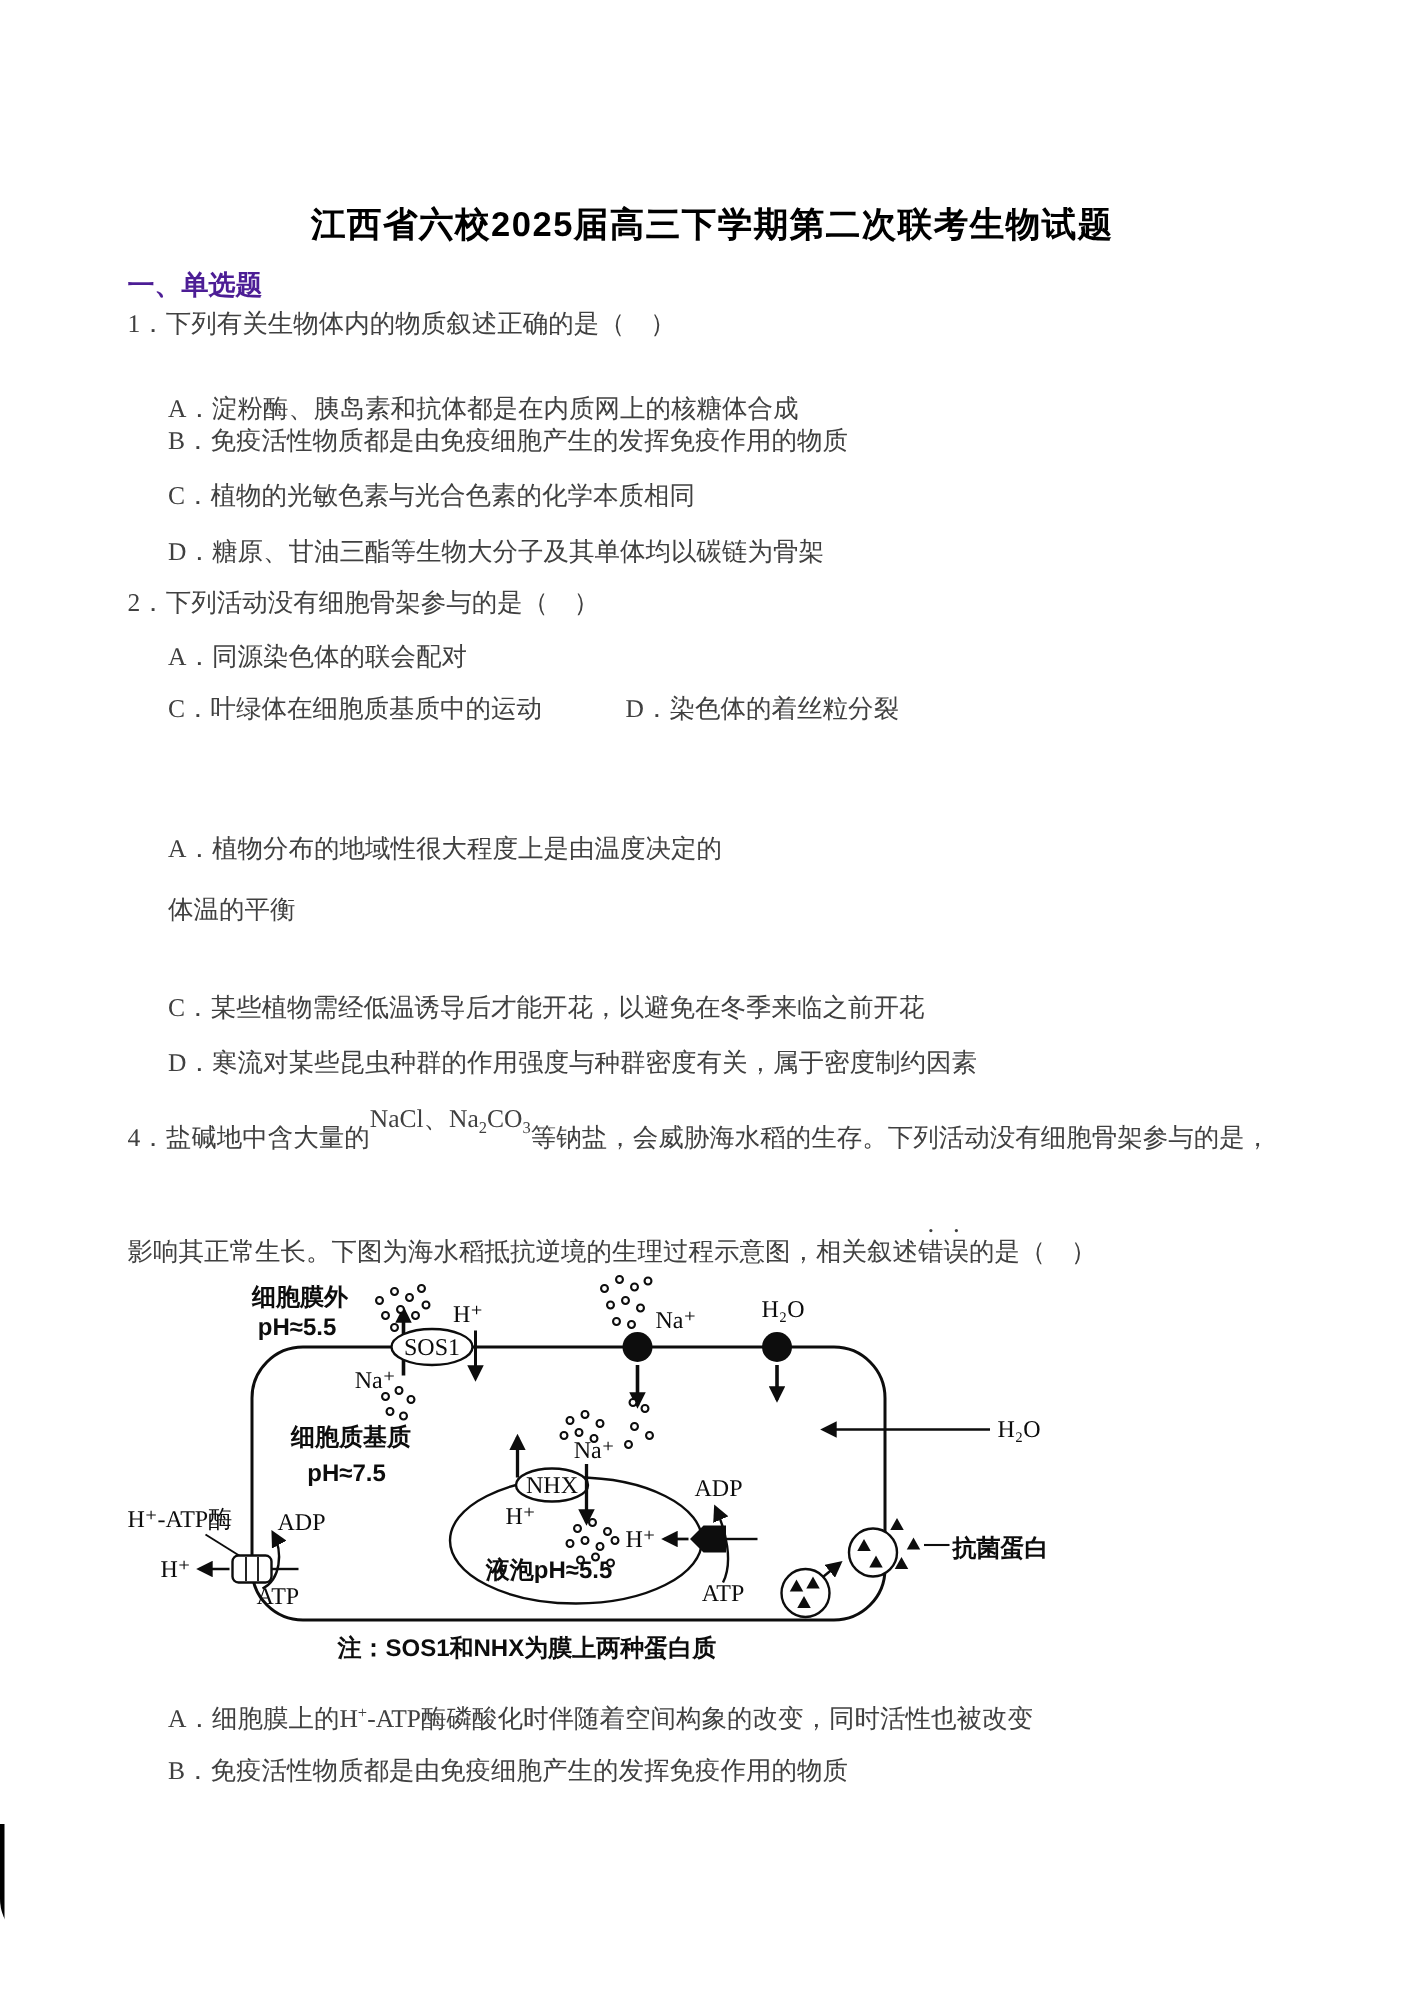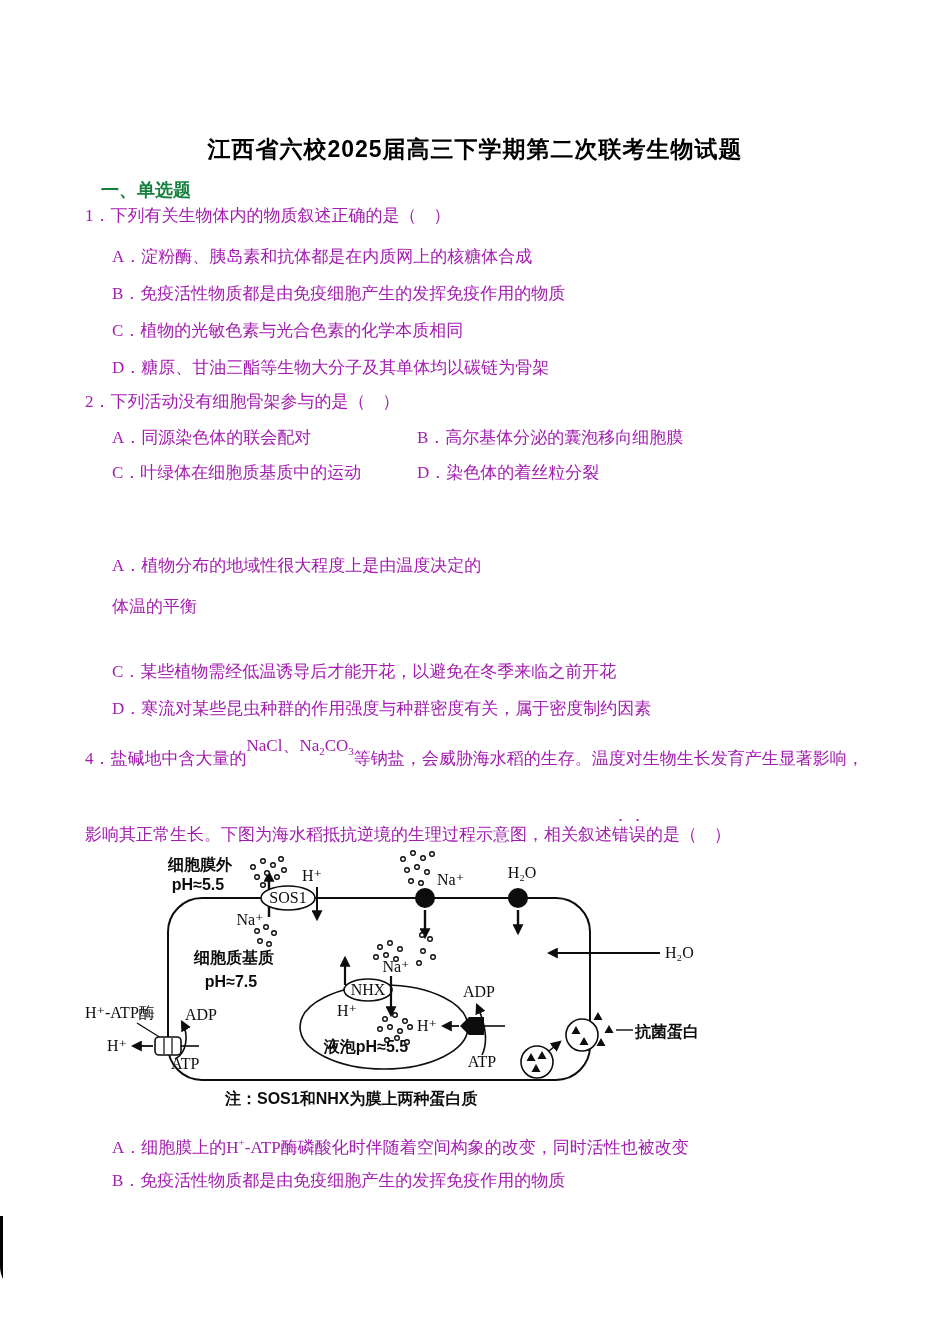--- a/index.html
+++ b/index.html
@@ -3,33 +3,33 @@
 <meta charset="utf-8">
 <style>
   * { margin:0; padding:0; box-sizing:border-box; }
   html,body { background:#ffffff; }
   .page {
     position:relative; width:950px; height:1296px; background:#ffffff;
     font-family:"Liberation Serif","DejaVu Serif",serif; color:#111;
     overflow:hidden;
     border-radius:30px;
   }
-  .t { position:absolute; font-size:17px; line-height:22px; white-space:nowrap; color:#a21caf; }
+  .t { position:absolute; font-size:17px; line-height:22px; white-space:nowrap; color:#404040; }
   .qline { left:85px; }
   .opt { left:112px; }
   .col2 { left:417px; }
   .title {
     position:absolute; left:0; top:134px; width:100%; text-align:center;
     font-family:"Liberation Sans","DejaVu Sans",sans-serif;
     font-size:23px; font-weight:700; letter-spacing:1px; color:#000;
   }
   .section {
-    position:absolute; left:101px; top:178px;
+    position:absolute; left:85px; top:178px;
     font-family:"Liberation Sans","DejaVu Sans",sans-serif;
-    font-size:18px; font-weight:700; color:#15803d;
+    font-size:18px; font-weight:700; color:#4c1d95;
   }
   .em-dots {
     -webkit-text-emphasis:filled dot; -webkit-text-emphasis-position:over right;
     text-emphasis:filled dot; text-emphasis-position:over right;
   }
   .chem { display:inline-block; transform:translateY(-13px); }
   .chem sub { font-size:11px; }
   sup.sp { font-size:11px; }
   .edge-bar { position:absolute; left:0; top:1216px; width:3px; height:128px; background:#000; }
   svg text { font-family:"Liberation Serif","DejaVu Serif",serif; font-size:16px; fill:#0d0d0d; }
@@ -38,37 +38,36 @@
 </style>
 </head>
 <body>
 
 <div class="page">
 
   <div class="title">江西省六校2025届高三下学期第二次联考生物试题</div>
   <div class="section">一、单选题</div>
 
   <div class="t qline" style="top:205px">1．下列有关生物体内的物质叙述正确的是（　）</div>
-  <div class="t opt" style="top:246px">A．淀粉酶、胰岛素和抗体都是在内质网上的核糖体合成</div>
+  <div class="t opt" style="top:262px">A．淀粉酶、胰岛素和抗体都是在内质网上的核糖体合成</div>
   <div class="t opt" style="top:320px">C．植物的光敏色素与光合色素的化学本质相同</div>
   <div class="t opt" style="top:283px">B．免疫活性物质都是由免疫细胞产生的发挥免疫作用的物质</div>
   <div class="t opt" style="top:357px">D．糖原、甘油三酯等生物大分子及其单体均以碳链为骨架</div>
 
   <div class="t qline" style="top:391px">2．下列活动没有细胞骨架参与的是（　）</div>
   <div class="t opt" style="top:427px">A．同源染色体的联会配对</div>
-  <div class="t col2" style="top:427px">B．高尔基体分泌的囊泡移向细胞膜</div>
   <div class="t opt" style="top:462px">C．叶绿体在细胞质基质中的运动</div>
   <div class="t col2" style="top:462px">D．染色体的着丝粒分裂</div>
 
   <div class="t opt" style="top:555px">A．植物分布的地域性很大程度上是由温度决定的</div>
   <div class="t opt" style="top:596px">体温的平衡</div>
   <div class="t opt" style="top:661px">C．某些植物需经低温诱导后才能开花，以避免在冬季来临之前开花</div>
   <div class="t opt" style="top:698px">D．寒流对某些昆虫种群的作用强度与种群密度有关，属于密度制约因素</div>
 
-  <div class="t qline" style="top:748px"><span>4．盐碱地中含大量的</span><span class="chem"><span>NaCl、Na</span><sub>2</sub><span>CO</span><sub>3</sub></span><span>等钠盐，会威胁海水稻的生存。温度对生物生长发育产生显著影响，</span></div>
+  <div class="t qline" style="top:748px"><span>4．盐碱地中含大量的</span><span class="chem"><span>NaCl、Na</span><sub>2</sub><span>CO</span><sub>3</sub></span><span>等钠盐，会威胁海水稻的生存。下列活动没有细胞骨架参与的是，</span></div>
   <div class="t qline" style="top:815px"><span>影响其正常生长。下图为海水稻抵抗逆境的生理过程示意图，相关叙述</span><span class="em-dots">错误</span><span>的是（　）</span></div>
 
   <svg class="diagram" width="640" height="285" viewBox="0 0 640 285">
     <defs>
       <marker id="ah" markerUnits="userSpaceOnUse" markerWidth="11" markerHeight="11" viewBox="0 0 10 10" refX="8" refY="5" orient="auto-start-reverse">
         <path d="M0,0 L10,5 L0,10 z" fill="#0d0d0d"></path>
       </marker>
     </defs>
 
     <rect x="83" y="53" width="422" height="182" rx="34" fill="none" stroke="#0d0d0d" stroke-width="2"></rect>

